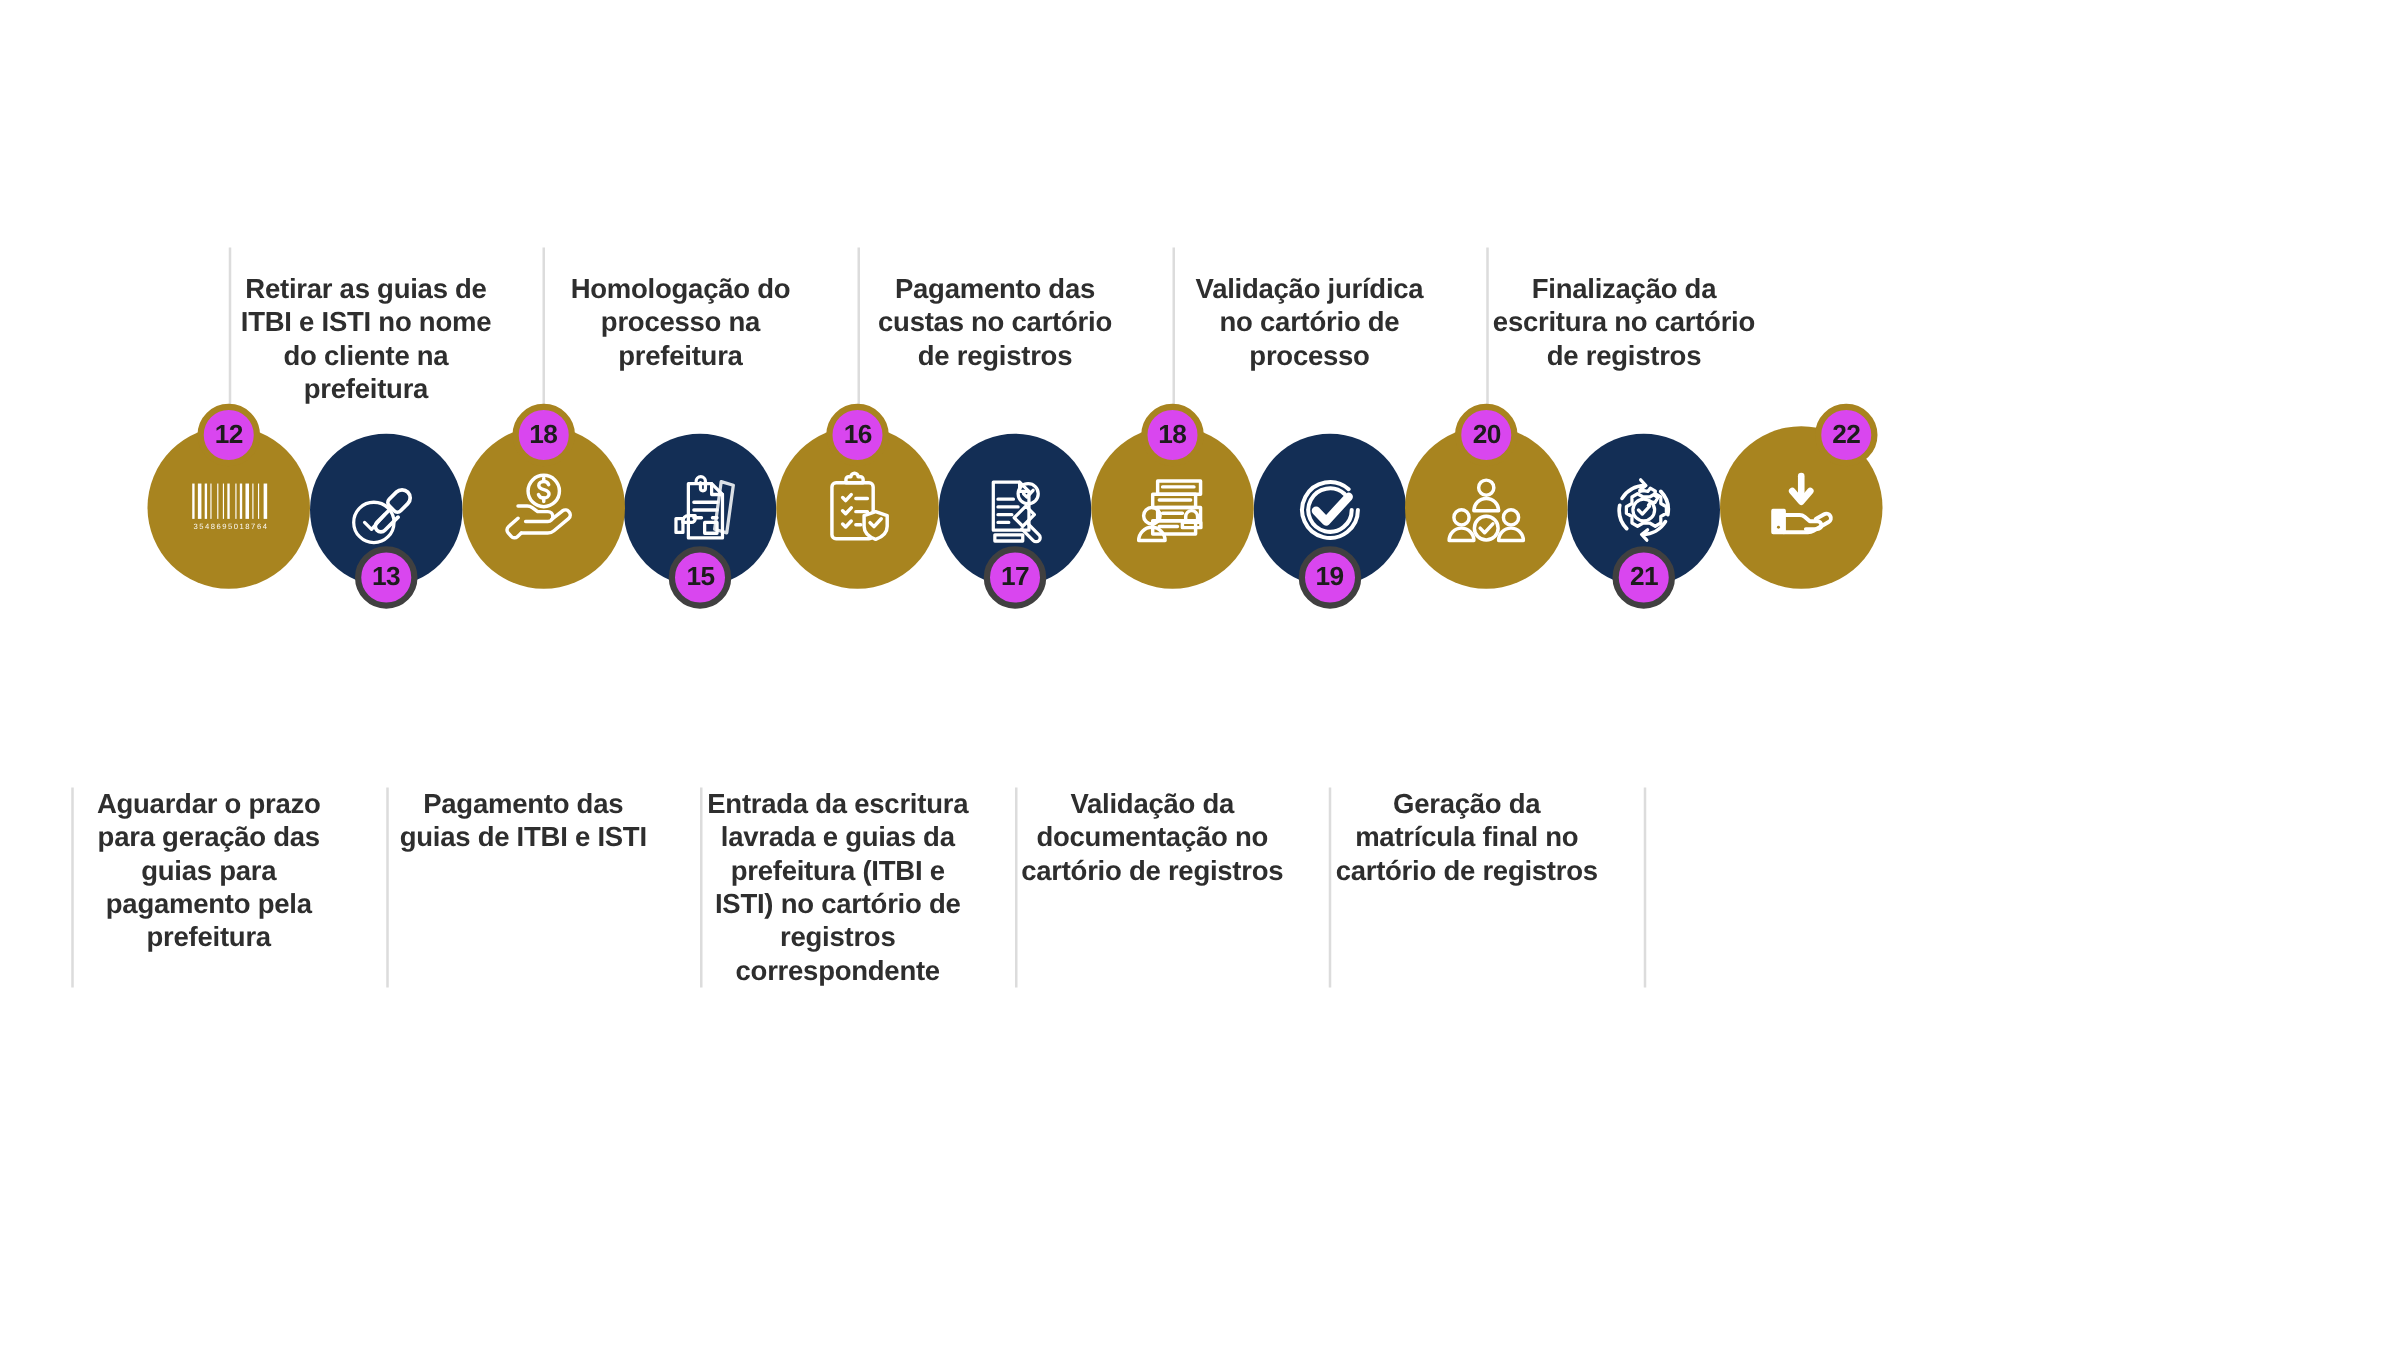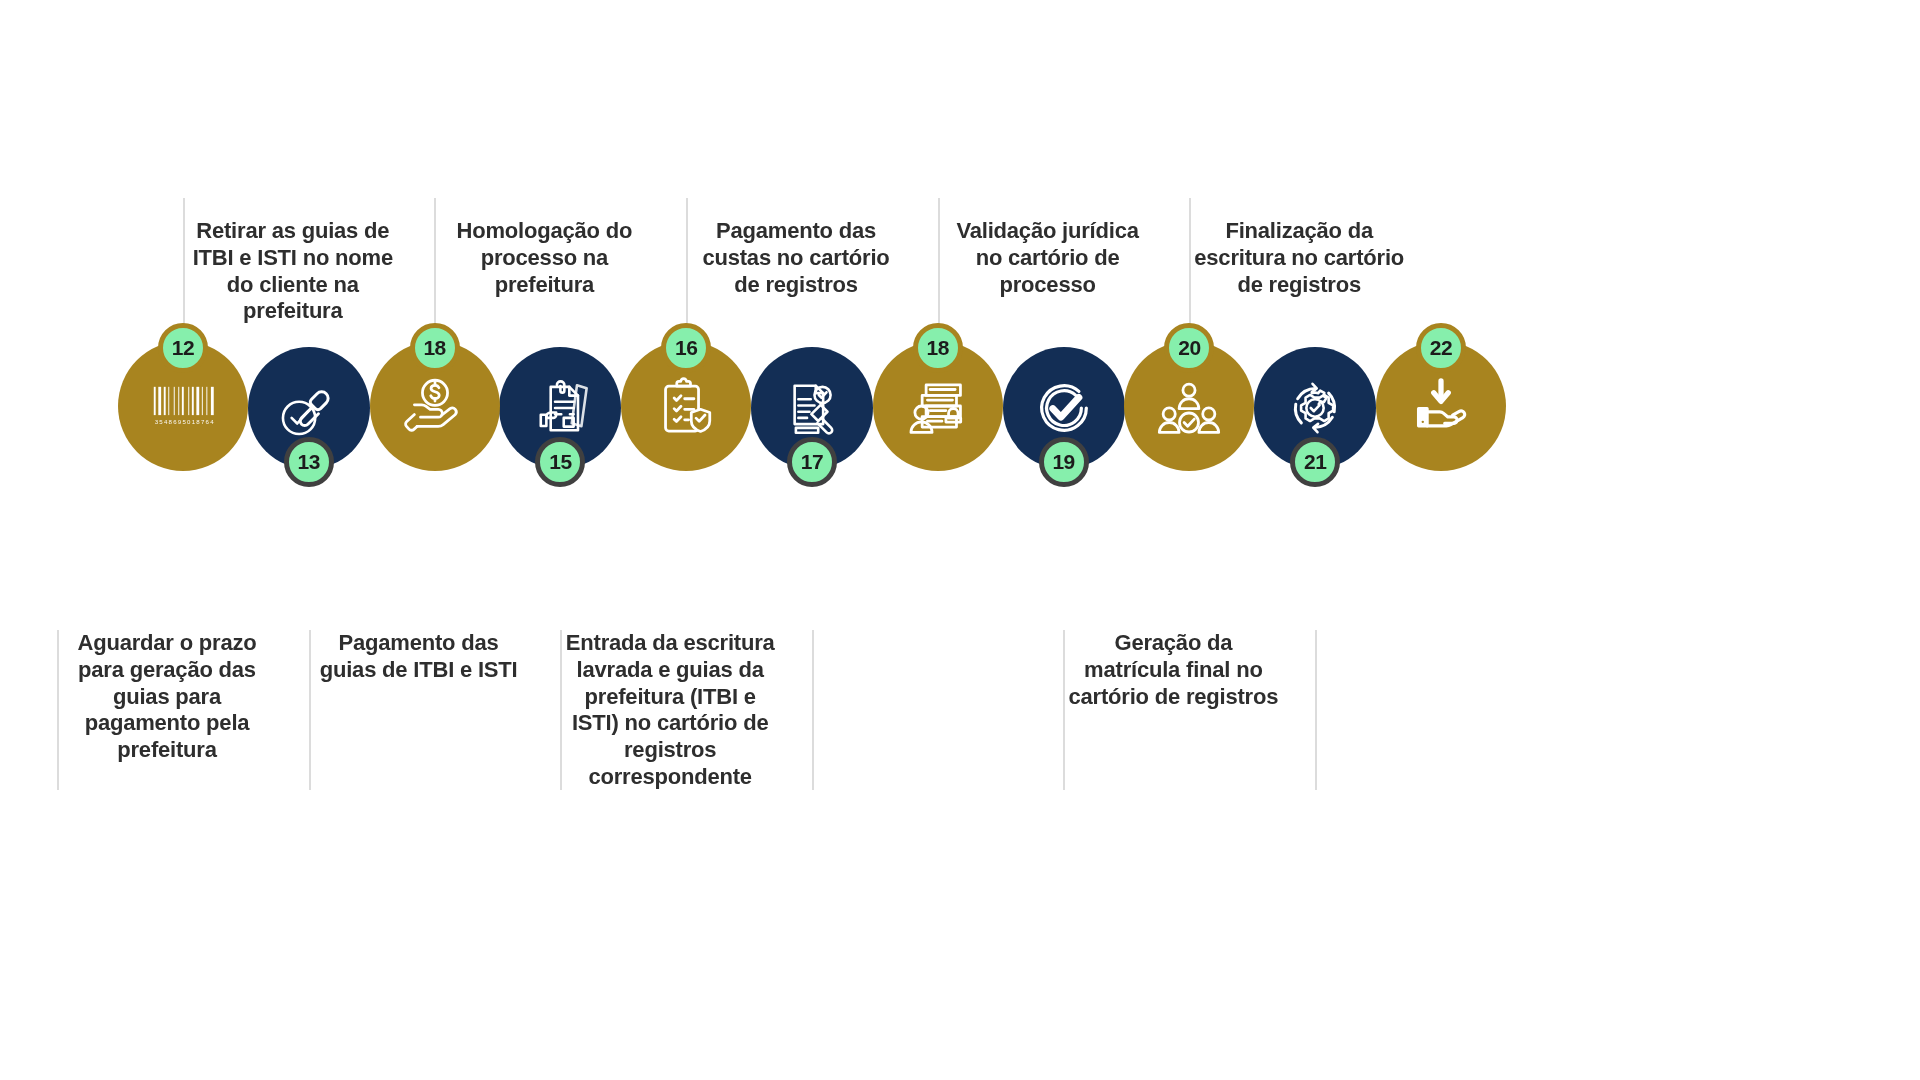--- a/index.html
+++ b/index.html
@@ -41,21 +41,21 @@
   }
   .node.gold { background:#a8841f; }
   .node.navy { background:#132e55; }
   .node svg { display:block; }
 
   
   .badge {
     position:absolute;
     width:50px; height:50px;
     border-radius:50%;
-    background:#86efac;
+    background:#d946ef;
     display:flex;
     align-items:center;
     justify-content:center;
     font-weight:bold;
     font-size:21px;
     color:#1c1c1c;
     letter-spacing:-0.5px;
     z-index:5;
   }
   .badge.gold { border:5px solid #a8841f; }
@@ -204,20 +204,21 @@
         <path d="M19 12.5 h19 M17 20.5 h19 M19 28.5 h12 M17 36.5 h11"></path>
         <circle cx="12.5" cy="30" r="5"></circle>
         <path d="M4.5 45 a8 8 0 0 1 16 0 z"></path>
         <path d="M33 30.5 a3.6 3.6 0 0 1 7.2 0 v3.5 h-7.2 z"></path>
         <path d="M31 34 h11.2 v3.2 h-11.2 z"></path>
       </g>
         </svg>
       </span>
     </div>
     <div class="badge gold" style="left: 912.8px; top: 323px;">18</div>
+    <div class="label bottom" style="width: 212px; left: 815.8px; top: 630px;">Validação da documentação no cartório de registros</div>
     <div class="divider" style="left: 937.6px; top: 198px; height: 144px;"></div>
     <div class="node navy" style="width: 122px; height: 122px; left: 1002.6px; top: 347px; z-index: 2;">
       <span>
         <svg viewBox="0 0 50 50" width="62" height="62">
           <g fill="none" stroke="#ffffff" stroke-linecap="round" stroke-linejoin="round">
         <path d="M43 25 a18 18 0 1 1 -6 -13.4" stroke-width="2.6"></path>
         <path d="M39 25 a14 14 0 1 1 -4.7 -10.4" stroke-width="2.6"></path>
         <path d="M16 25.5 l6.5 6.8 L37 16.5" stroke-width="5.6"></path>
       </g>
         </svg>
@@ -273,14 +274,14 @@
         <path d="M25 6 v13" stroke-width="4"></path>
         <path d="M19.5 15 L25 21.5 L30.5 15" stroke-width="4"></path>
         <path d="M8 27 h6.5 v13 h-6.5 z" fill="#ffffff"></path>
         <circle cx="11.2" cy="37" r="0.9" fill="#a8841f" stroke="none"></circle>
         <path d="M14.5 29.5 h9.5 a4.6 4.6 0 0 1 3 1.1 l3.2 2.7 h4.6 a2.4 2.4 0 0 1 0 4.8 h-7"></path>
         <path d="M14.5 40 h14.6 a6.5 6.5 0 0 0 3.3 -0.9 l9.2 -5.3 a2.7 2.7 0 0 0 -2.7 -4.7 l-5.1 2.9"></path>
       </g>
         </svg>
       </span>
     </div>
-    <div class="badge gold" style="left: 1416px; top: 323px;">22</div>
+    <div class="badge gold" style="left: 1452px; top: 323px;">22</div>
   </div>
 
 </body></html>

